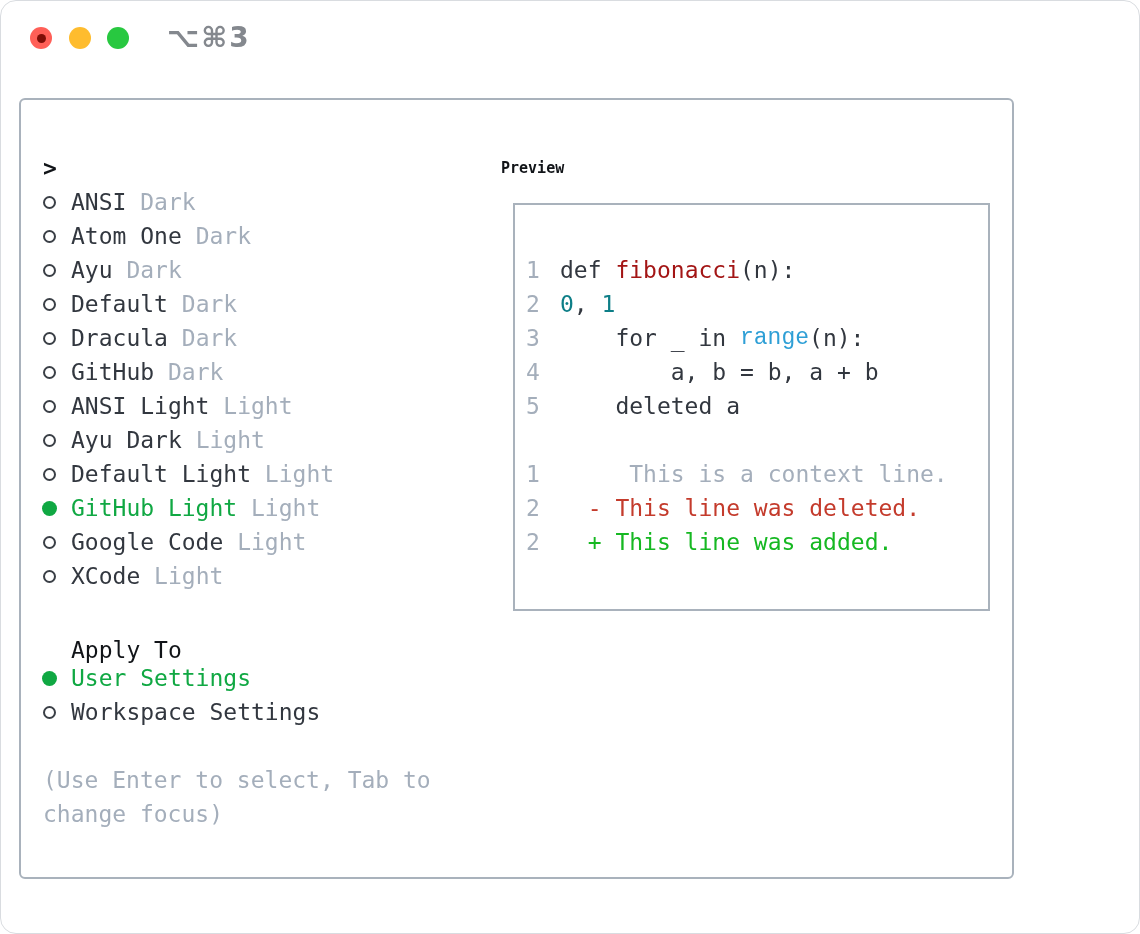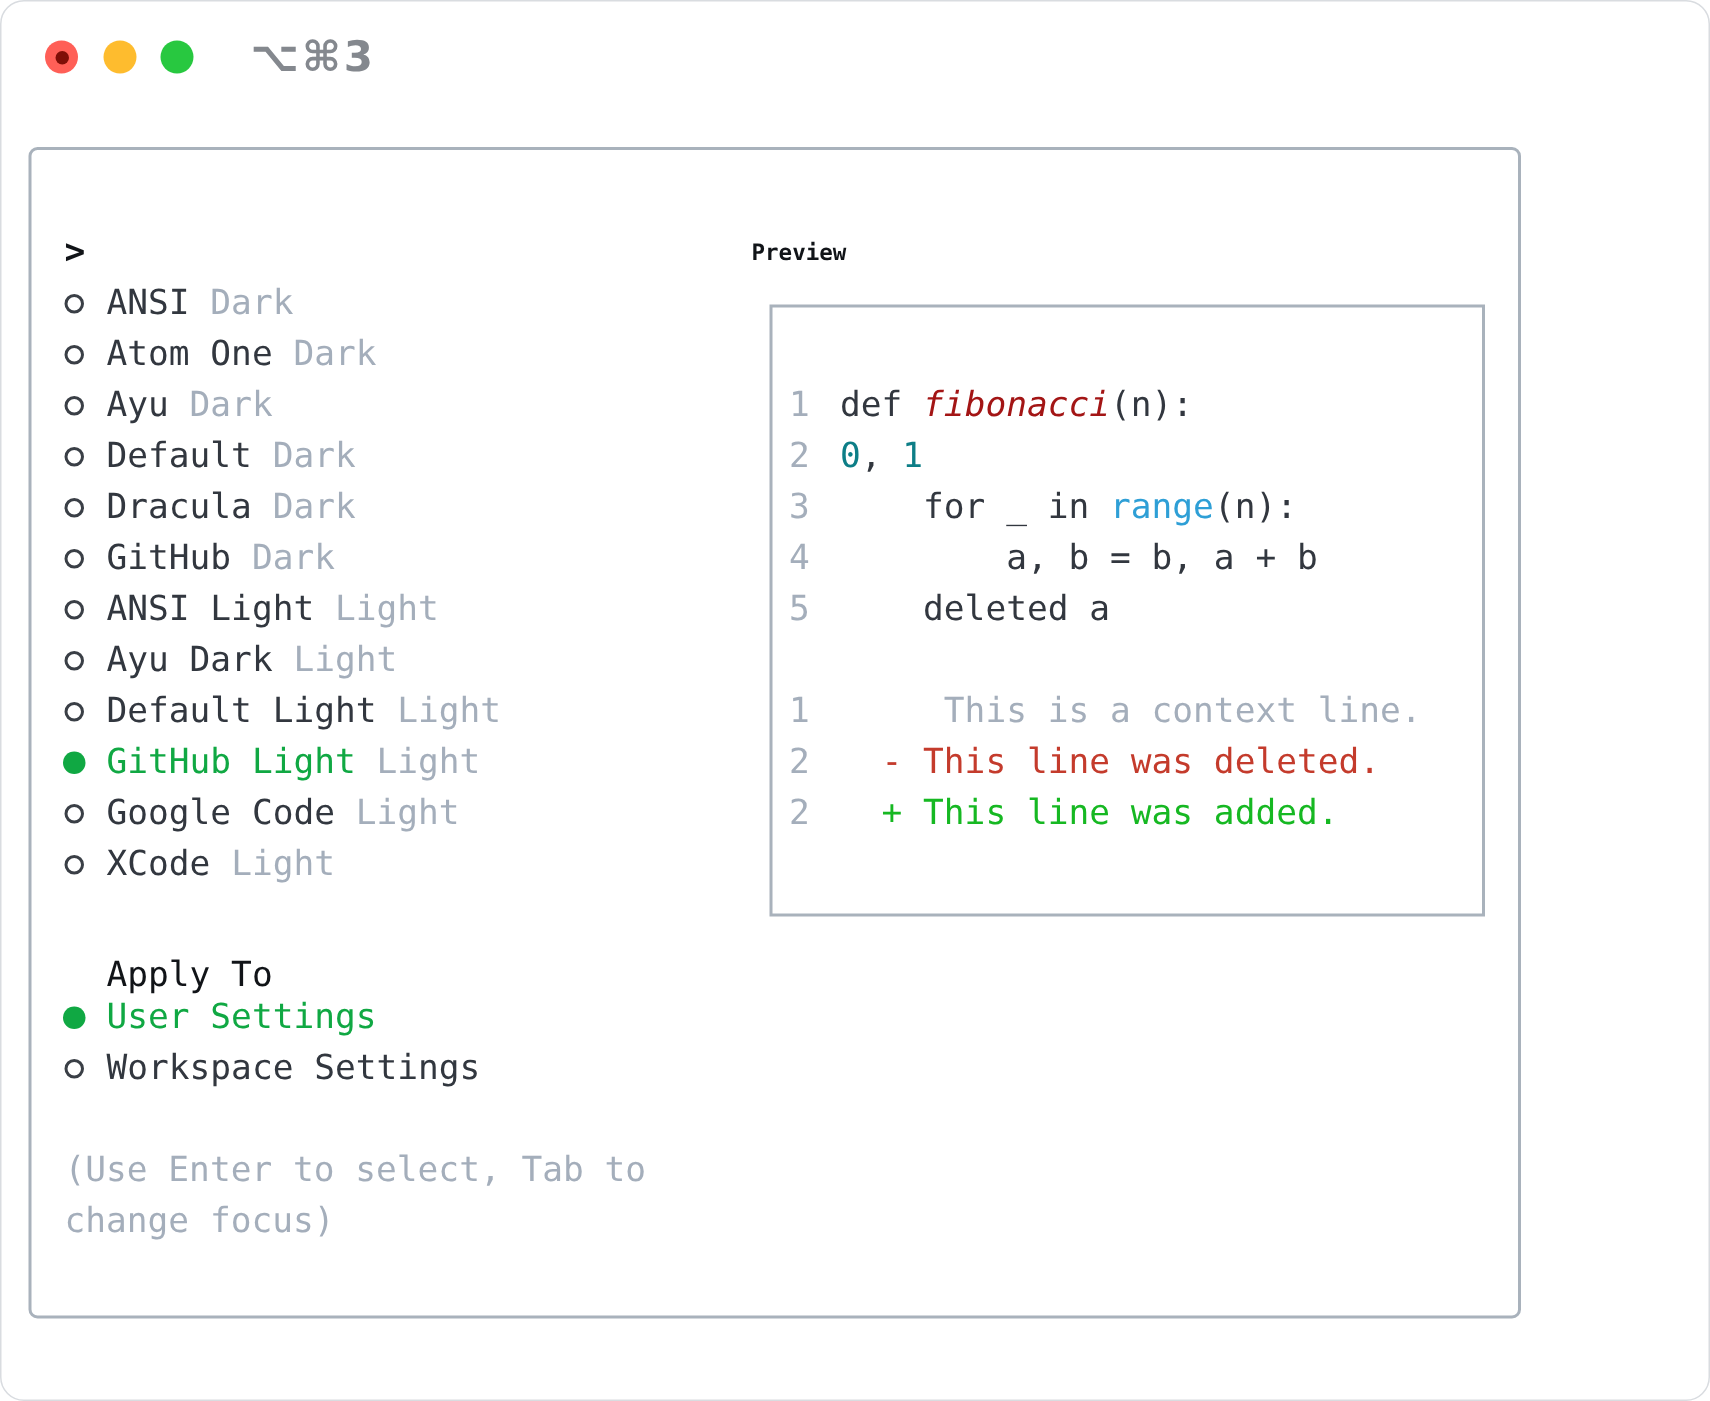--- a/index.html
+++ b/index.html
@@ -46,23 +46,23 @@
   .left-col{position:absolute;left:22px;top:51px;width:462px;}
 
   
   .preview-title{position:absolute;left:480px;top:51px;height:34px;line-height:34px;
     font-size:15px;font-weight:700;color:var(--heading-black);white-space:pre;}
   .preview-box{position:absolute;left:492px;top:103px;width:477px;height:408px;
     border:2px solid var(--border-gray);padding:48px 0 0 11px;background:#fff;overflow:hidden;}
   .pline{height:34px;line-height:34px;font-size:23px;display:flex;white-space:pre;}
   .pnum{flex:0 0 34px;color:var(--muted-gray);}
   .t-plain{color:var(--text-dark);text-align:right;}
-  .t-func{color:var(--function-red);font-style:italic;}
+  .t-func{color:var(--function-red);}
   .t-num{color:var(--number-teal);}
-  .t-builtin{color:var(--builtin-blue);}
+  .t-builtin{color:var(--builtin-blue);font-family:Liberation Mono, monospace;}
   .t-context{color:var(--muted-gray);}
   .t-deleted{color:var(--deleted-red);}
   .t-added{color:var(--added-green);}
 </style>
 </head>
 <body>
 
 <div class="window">
   <div class="titlebar">
     <span class="tl tl-red">

